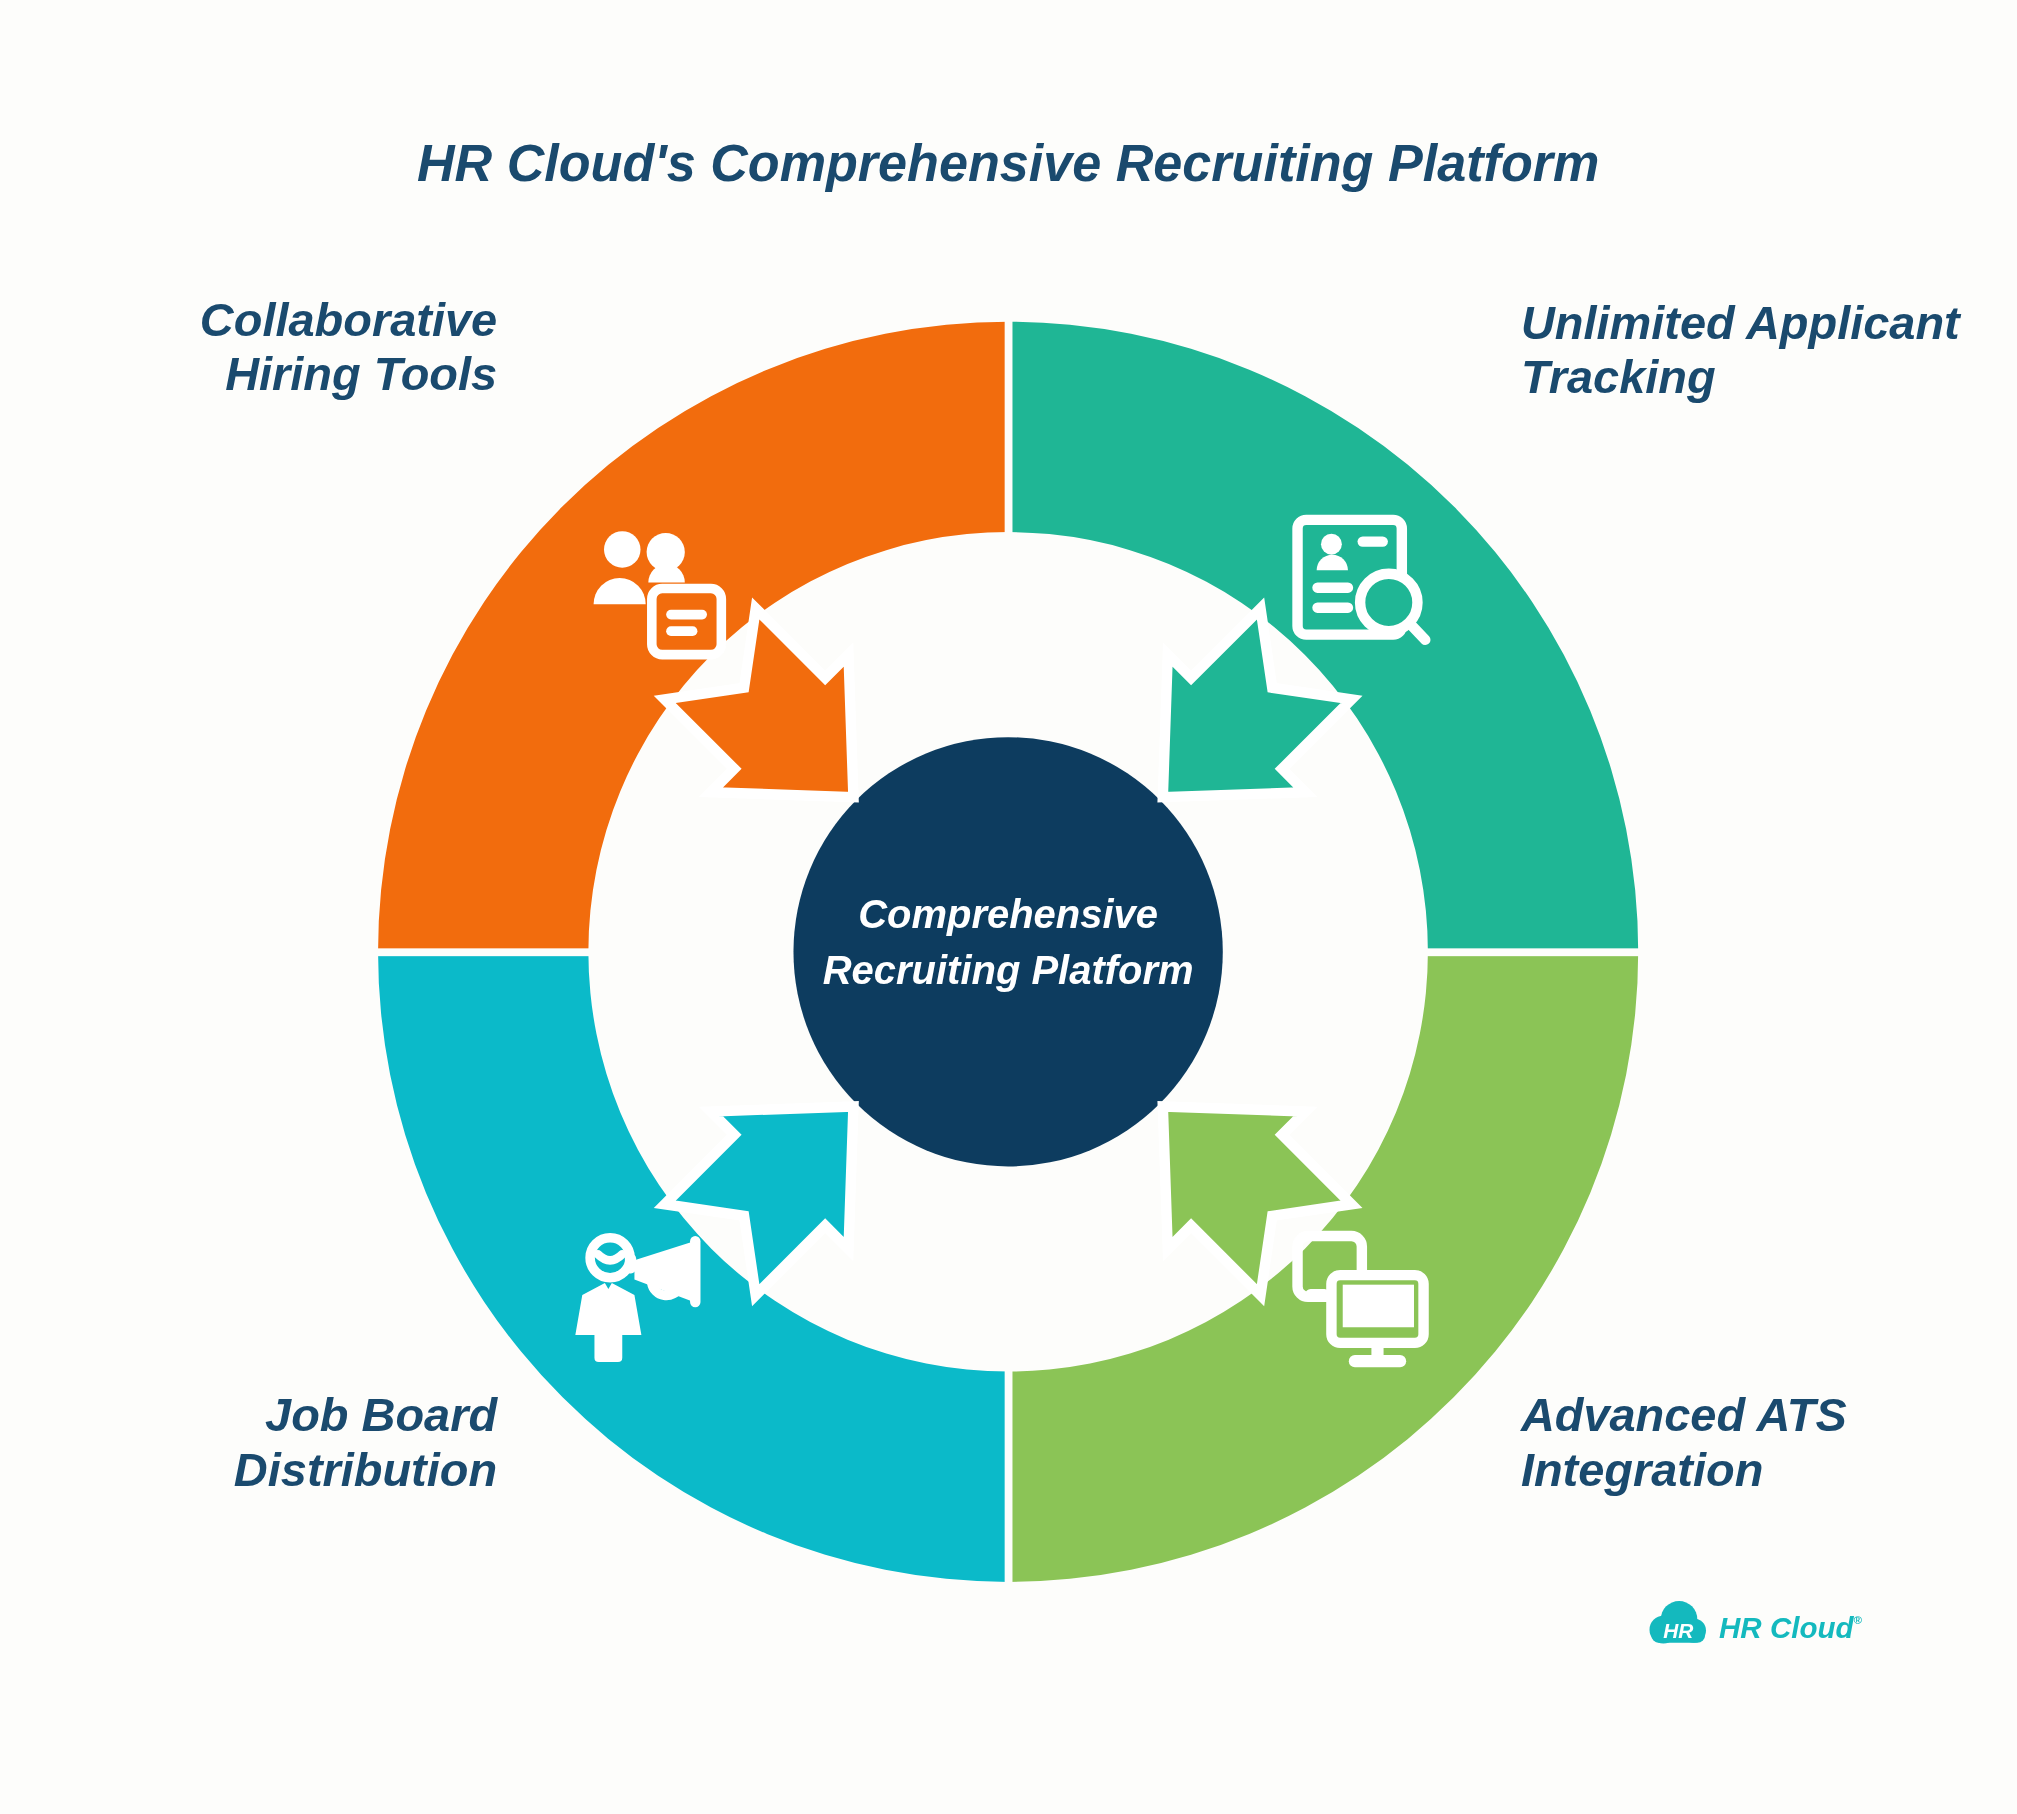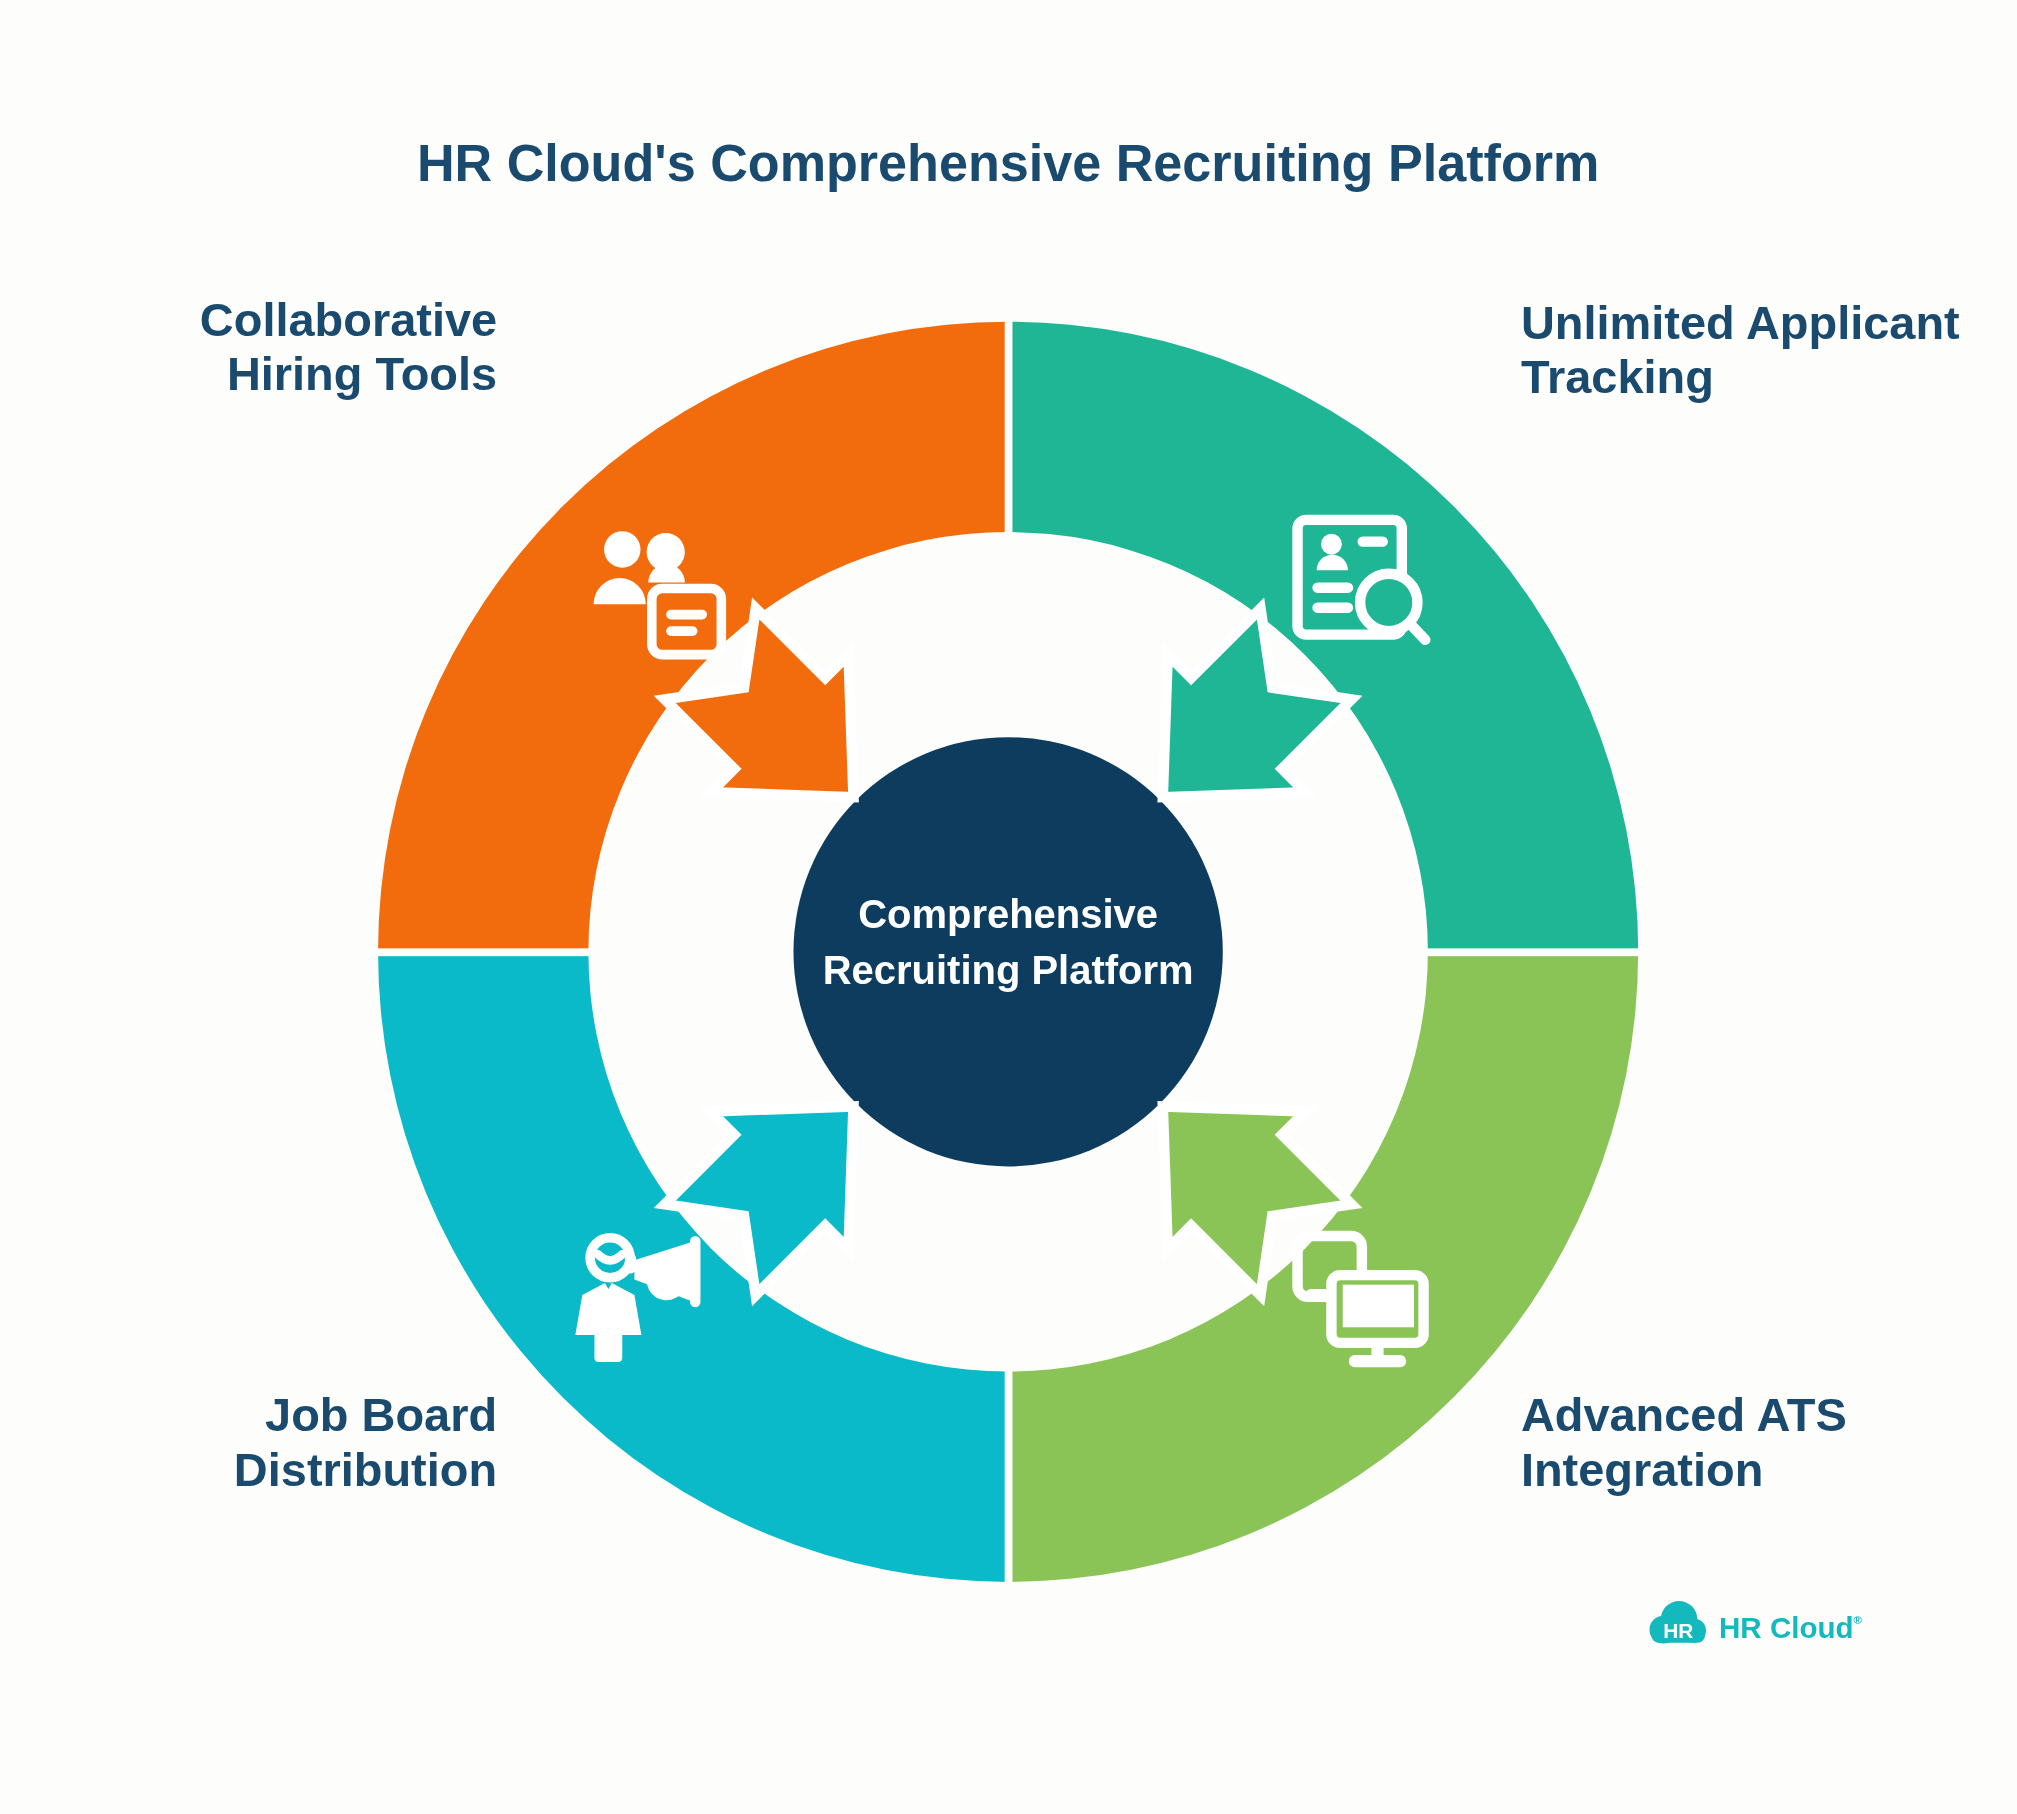--- a/index.html
+++ b/index.html
@@ -1,16 +1,16 @@
 <!DOCTYPE html>
 <html style="font-size:14px"><head>
 <meta charset="utf-8">
 <style>
   html,body{margin:0;padding:0;background:#fdfdfb;}
-  .stage{width:2018px;height:1815px;position:relative;font-family:"Liberation Sans",sans-serif;}
+  .stage{width:2018px;height:1815px;position:relative;font-family:"Liberation Sans",sans-serif;font-style:italic;}
   svg{display:block;}
   .title-text{font-family:"Liberation Sans",sans-serif;font-weight:bold;font-size:60px;}
   .label-text{font-family:"Liberation Sans",sans-serif;font-weight:bold;font-size:54px;}
   .center-text{font-family:"Liberation Sans",sans-serif;font-weight:bold;font-size:46px;fill:#ffffff;}
   .w-stroke{stroke:#ffffff;fill:none;stroke-width:12;stroke-linecap:round;}
   .w-fill{fill:#ffffff;stroke:none;}
   .arrow{stroke:#ffffff;stroke-width:12;stroke-linejoin:miter;}
   .logo-badge-text{font-family:"Liberation Sans",sans-serif;font-weight:bold;font-size:24px;fill:#ffffff;}
   .logo-word{font-family:"Liberation Sans",sans-serif;font-weight:bold;font-size:34px;}
   .logo-reg{font-size:13px;}

